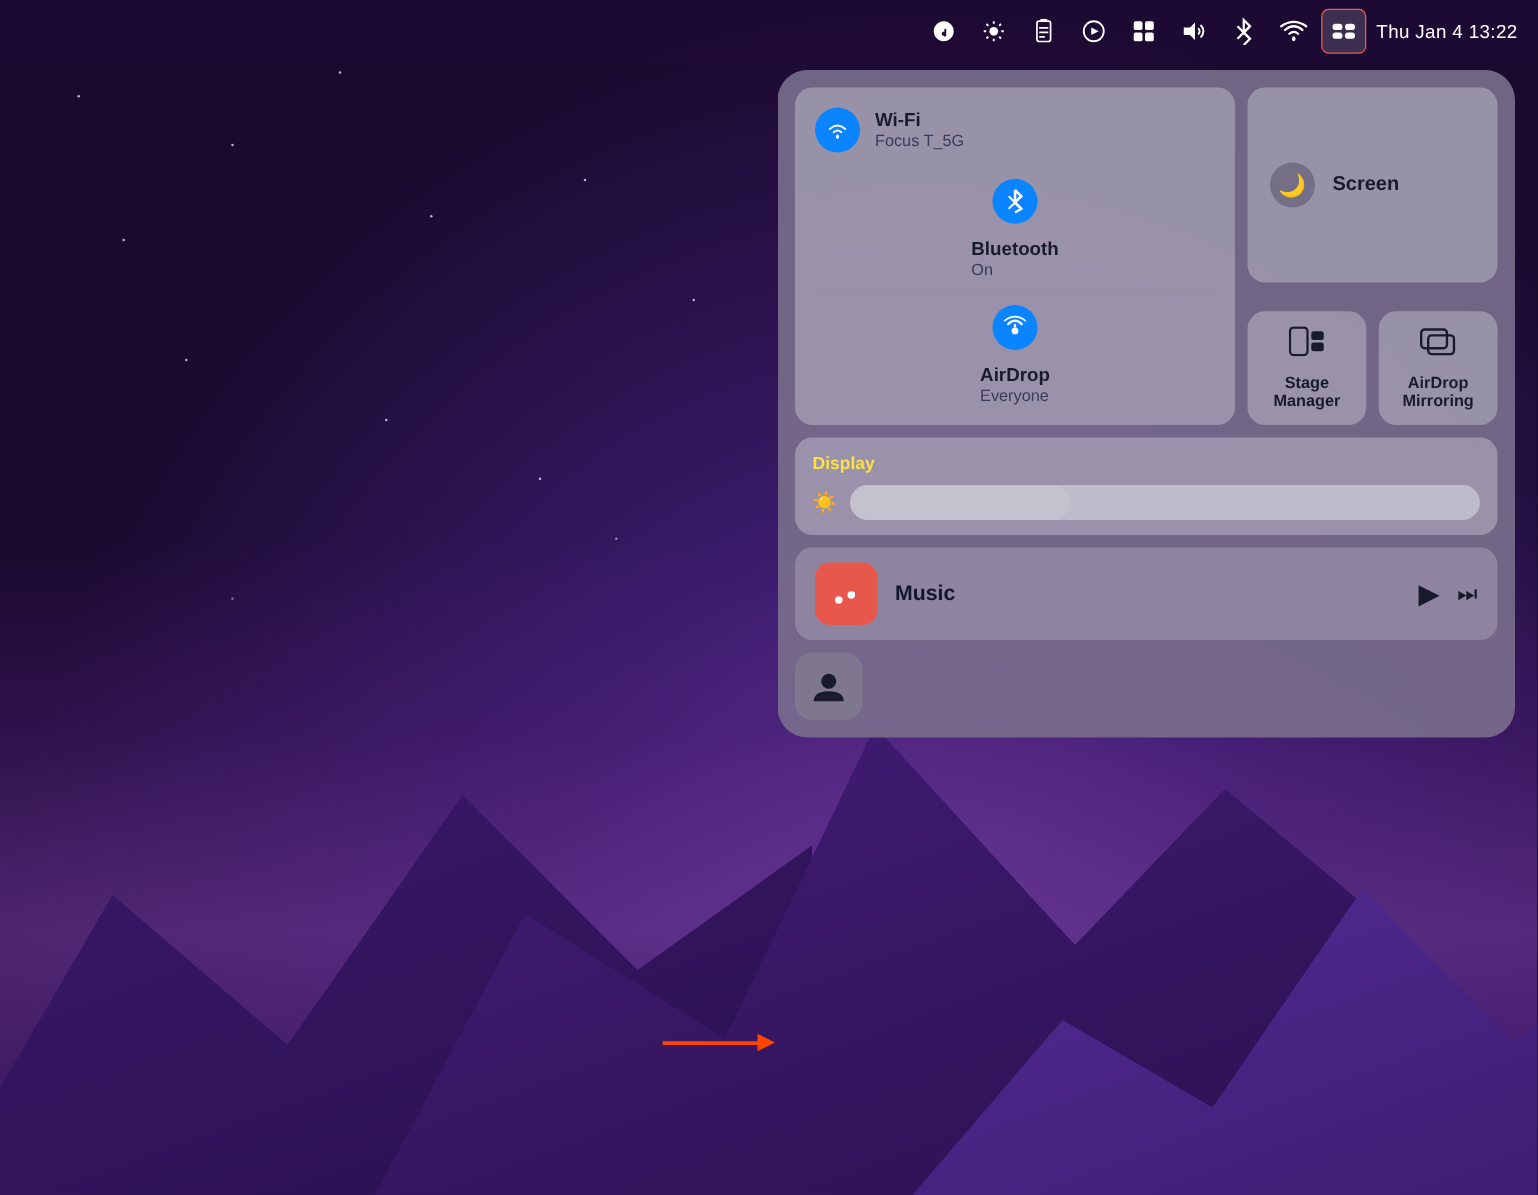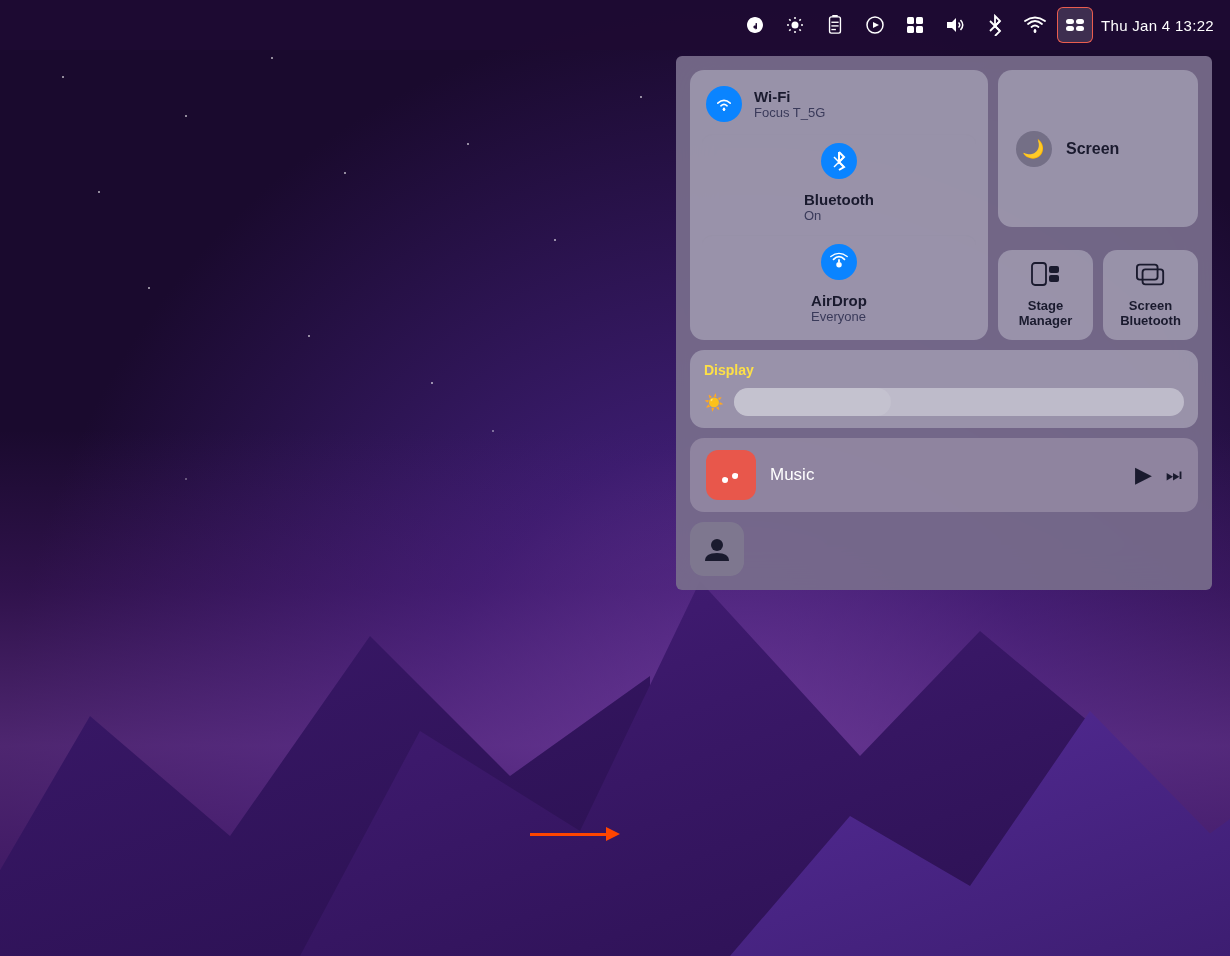--- a/index.html
+++ b/index.html
@@ -148,23 +148,23 @@
       font-weight: 500;
       margin-left: 8px;
       letter-spacing: 0.3px;
     }
 
     
     .control-center {
       position: absolute;
       top: 56px;
       right: 18px;
-      width: 536px;
+      width: 590px;
       background: rgba(120, 110, 140, 0.92);
-      border-radius: 6px;
+      border-radius: 24px;
       padding: 14px;
       display: flex;
       flex-direction: column;
       gap: 10px;
       backdrop-filter: blur(20px);
       z-index: 200;
     }
 
     
     .cc-top-row {
@@ -387,22 +387,22 @@
       border-radius: 12px;
       display: flex;
       align-items: center;
       justify-content: center;
       font-size: 22px;
       color: white;
     }
 
     .cc-music-title {
       font-size: 17px;
-      font-weight: 400;
-      color: #ffffff;
+      font-weight: 700;
+      color: #0f172a;
       flex: 1;
     }
 
     .cc-music-controls {
       display: flex;
       gap: 14px;
       align-items: center;
     }
 
     .cc-music-btn {
@@ -614,21 +614,21 @@
           </div>
           <span class="cc-sm-label">Stage Manager</span>
         </div>
         <div class="cc-sm-btn">
           <div class="cc-sm-icon">
             <svg width="30" height="24" viewBox="0 0 32 24" fill="#1a1a2e">
               <rect x="1" y="2" width="22" height="16" rx="3" fill="none" stroke="#1a1a2e" stroke-width="2"></rect>
               <rect x="7" y="7" width="22" height="16" rx="3" fill="none" stroke="#1a1a2e" stroke-width="2"></rect>
             </svg>
           </div>
-          <span class="cc-sm-label">Screen Bluetooth</span>
+          <span class="cc-sm-label">AirDrop Mirroring</span>
         </div>
       </div>
     </div>
   </div>
 
   <div class="cc-section">
     <div class="cc-section-title">Display</div>
     <div class="cc-slider-row">
       <span class="cc-slider-icon">☀️</span>
       <div class="cc-slider">

